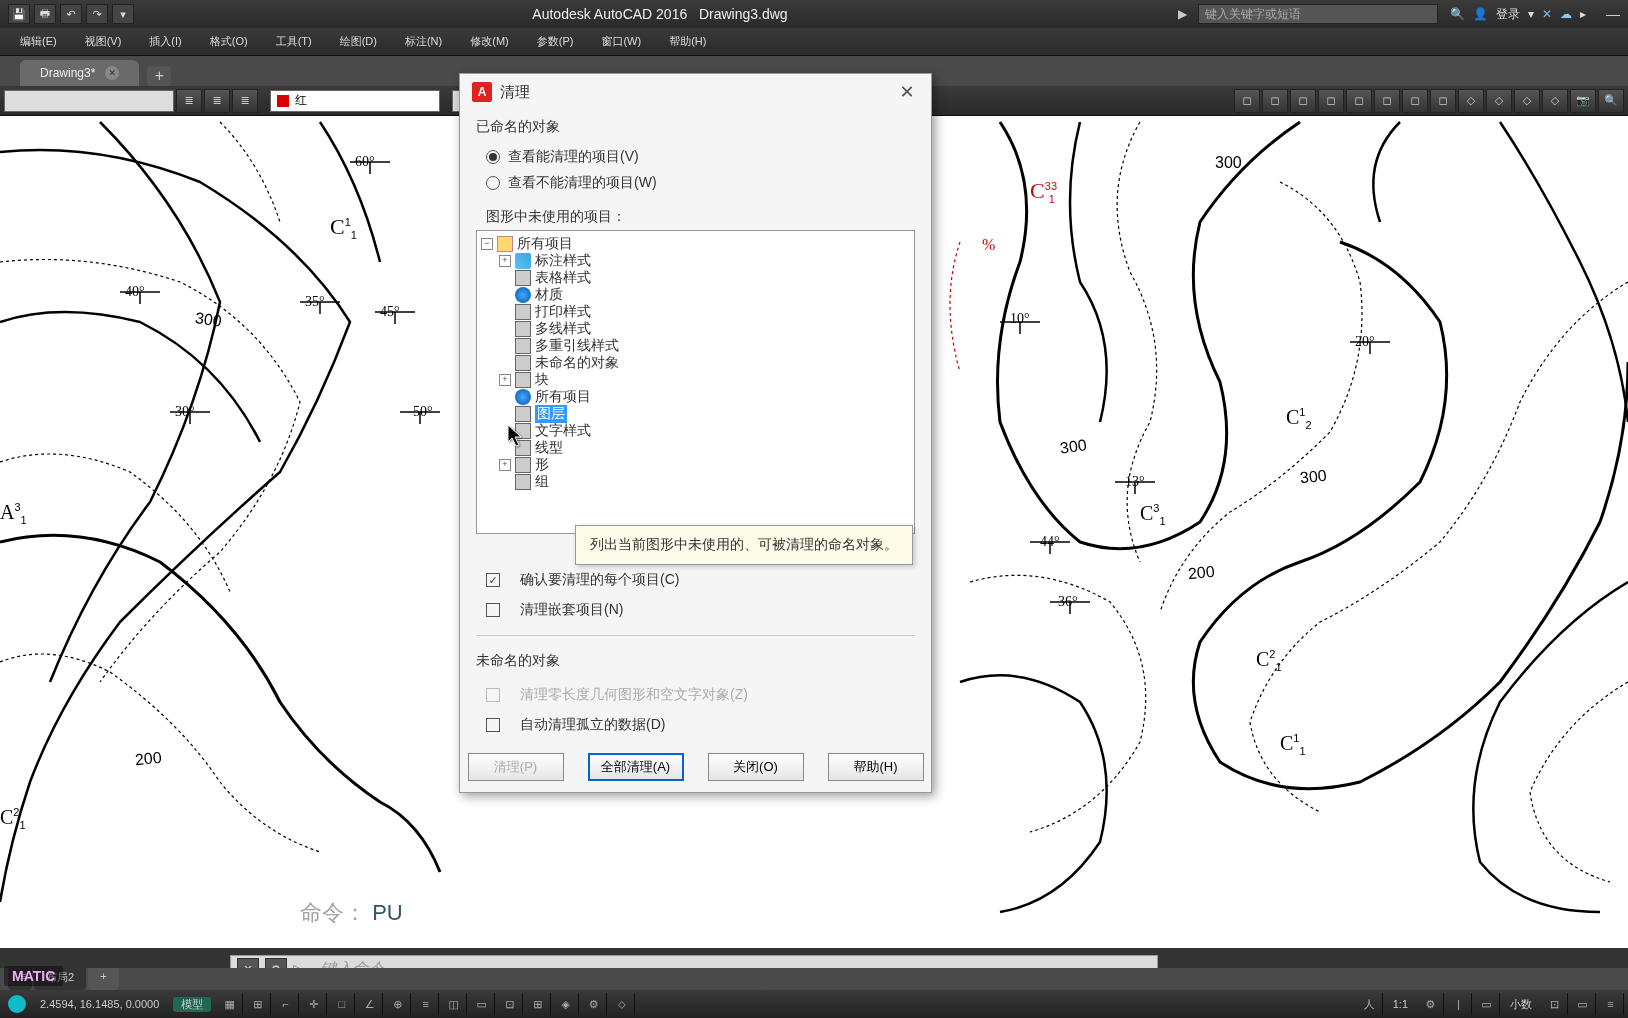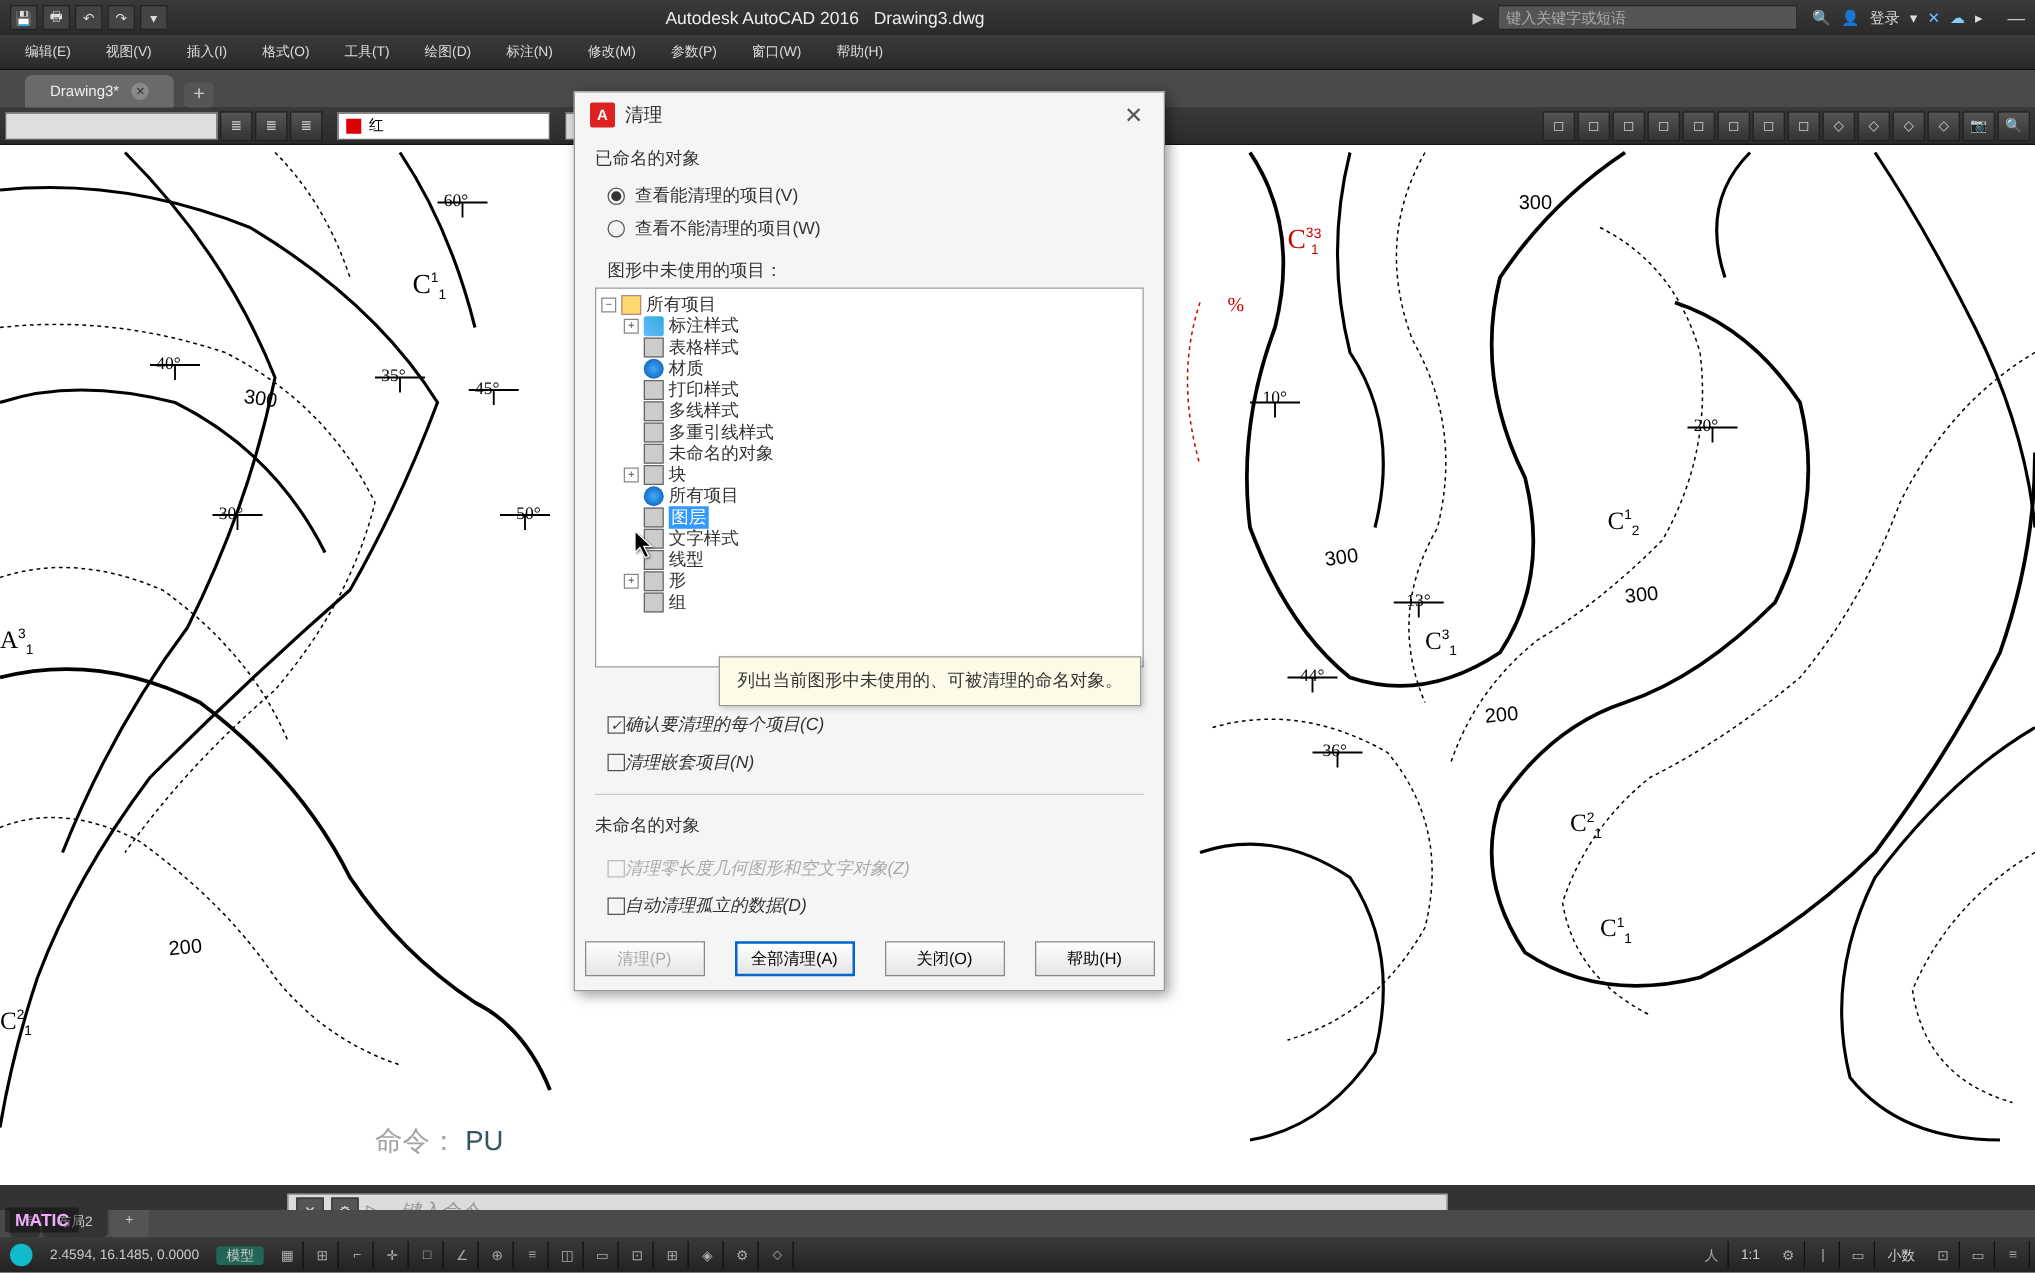--- a/index.html
+++ b/index.html
@@ -54,21 +54,21 @@
 .exp.blank { border: none; }
 .t-icon { width: 16px; height: 16px; display: flex; align-items: center; justify-content: center; font-size: 11px; }
 .t-icon.folder { background: #ffd96e; border: 1px solid #b88; }
 .t-icon.style { background: linear-gradient(45deg,#6bf,#3ad); border-radius: 2px; }
 .t-icon.globe { background: radial-gradient(circle,#4af,#05a); border-radius: 50%; }
 .t-icon.shape { background: #ccc; border: 1px solid #666; }
 .depth1 { margin-left: 0; }
 .depth2 { margin-left: 18px; }
 .tree-node.hl .lbl { background: #3399ff; color: #fff; padding: 0 2px; }
 .tooltip { position: absolute; left: 575px; top: 525px; background: #fdfae7; border: 1px solid #999; padding: 10px 14px; font-size: 14px; color: #333; box-shadow: 2px 2px 5px rgba(0,0,0,0.2); }
-.check-row { display: flex; align-items: center; gap: 0; margin: 8px 0 4px 10px; font-style: italic; }
+.check-row { display: flex; align-items: center; gap: 20px; margin: 8px 0 4px 10px; }
 .checkbox { width: 14px; height: 14px; border: 1px solid #555; display: flex; align-items: center; justify-content: center; font-size: 11px; color: #333; }
 .checkbox.checked::after { content: "✓"; }
 .checkbox.disabled { border-color: #bbb; }
 .disabled-text { color: #aaa; }
 .dialog-buttons { height: 50px; display: flex; align-items: center; justify-content: center; gap: 24px; border-top: 0; padding: 0 16px; }
 .dlg-btn { min-width: 96px; height: 28px; border: 1px solid #888; background: linear-gradient(#fff,#e5e5e5); font-size: 13px; display: flex; align-items: center; justify-content: center; cursor: pointer; }
 .dlg-btn.disabled { color: #aaa; }
 .dlg-btn.default { border: 2px solid #0066cc; }
 .divider { height: 1px; background: #ccc; margin: 12px 0; }
 .cmd-line { position: absolute; left: 300px; bottom: 90px; font-size: 22px; color: #555; }

